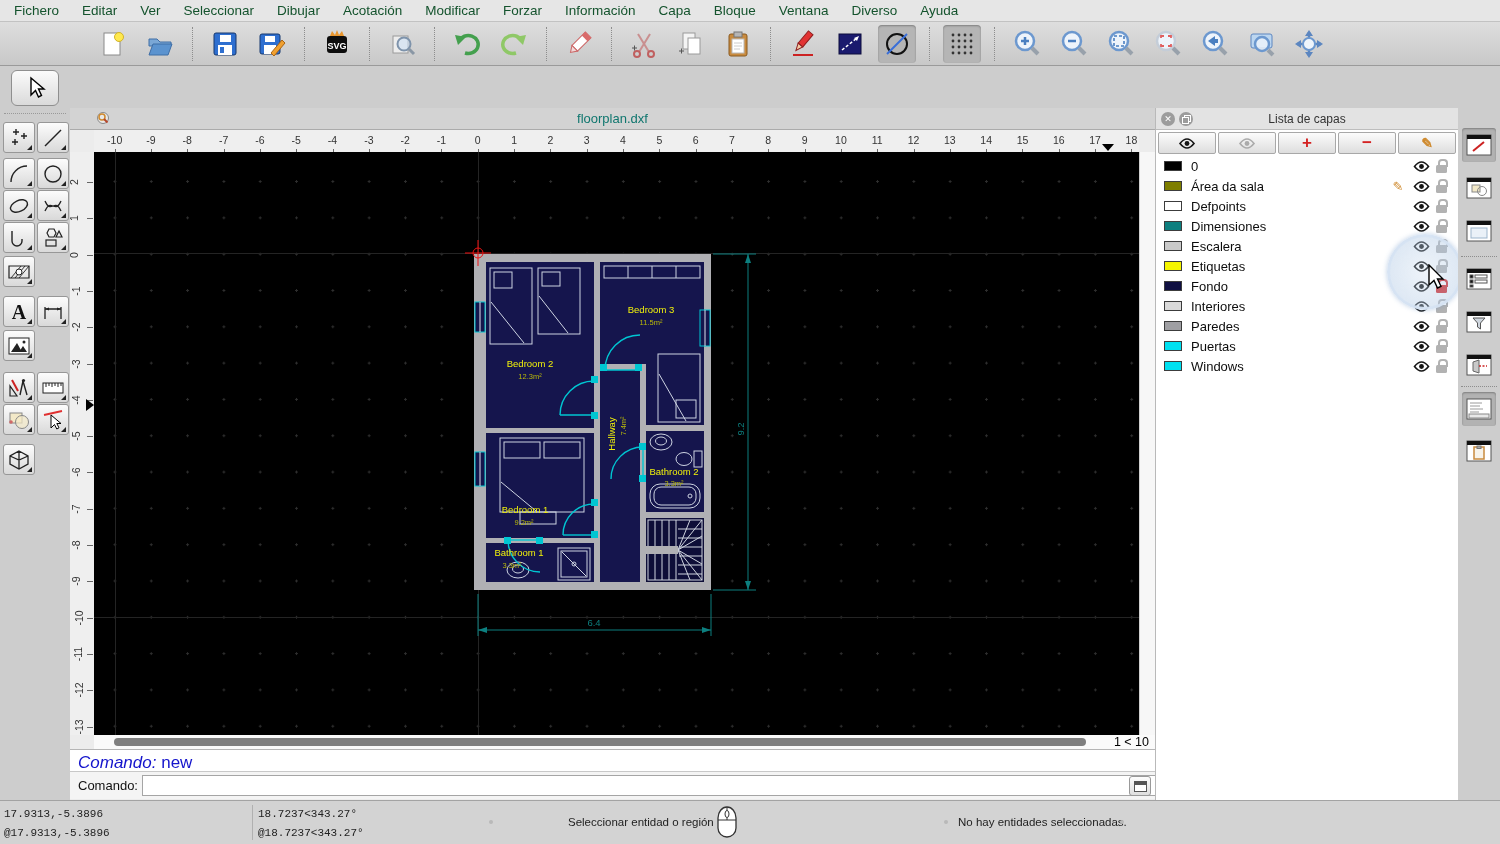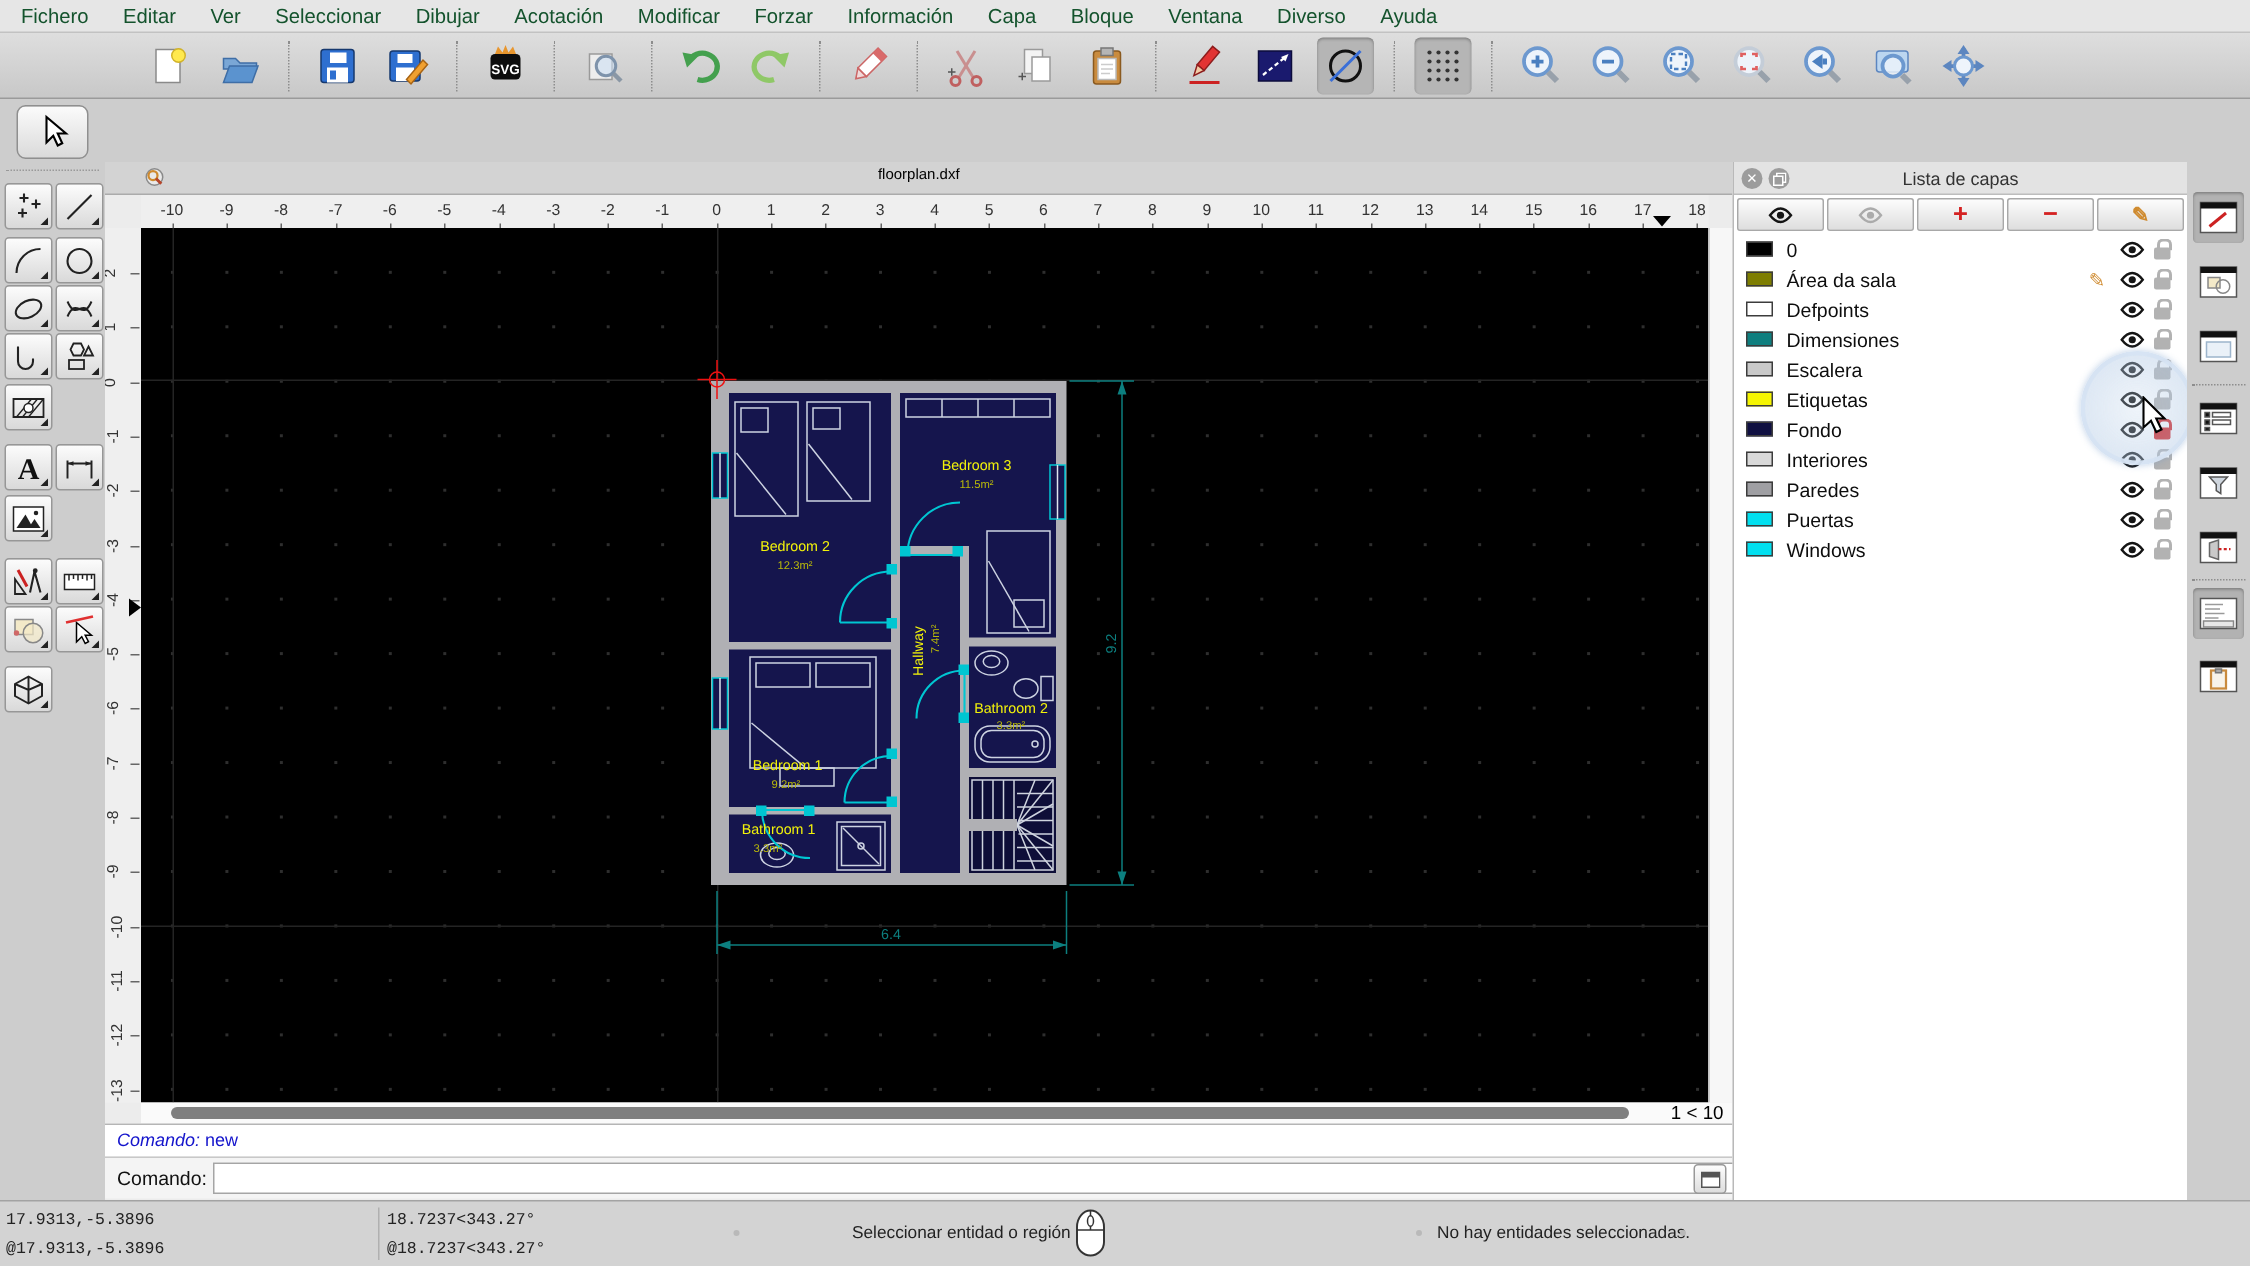--- a/index.html
+++ b/index.html
@@ -19,21 +19,21 @@
   
   .palette{position:absolute;left:0;top:66px;width:70px;height:734px;background:#cdcdcd;}
   .p-sel{position:absolute;left:11px;top:4px;width:46px;height:34px;background:linear-gradient(#fbfbfb,#dadada);border:1px solid #8f8f8f;border-radius:6px;display:flex;align-items:center;justify-content:center;}
   .p-dots{position:absolute;left:4px;top:47px;width:62px;border-top:1px dotted #999;}
   .p-btn{position:absolute;width:32px;height:31px;background:linear-gradient(#fcfcfc,#d9d9d9);border:1px solid #979797;border-radius:3px;box-sizing:border-box;display:flex;align-items:center;justify-content:center;}
   .p-btn.sub::after{content:'';position:absolute;right:2px;bottom:2px;border-left:5px solid transparent;border-bottom:5px solid #222;}
 
   
   .doc{position:absolute;left:70px;top:108px;width:1085px;height:692px;background:#ececec;}
   .doc-title{position:absolute;left:0;top:0;width:1085px;height:22px;background:#d3d3d3;border-bottom:1px solid #ababab;box-sizing:border-box;}
-  .doc-title .ttl{position:absolute;left:0;right:0;top:3px;text-align:center;font-size:10px;color:#000000;}
+  .doc-title .ttl{position:absolute;left:0;right:0;top:3px;text-align:center;font-size:13px;color:#0f766e;}
   .doc-icon{position:absolute;left:26px;top:3px;}
   .hruler{position:absolute;left:24px;top:22px;width:1045px;height:22px;background:#efefef;white-space:nowrap;overflow:hidden;padding-left:2.5px;box-sizing:border-box;text-decoration:underline;}
   .hruler .tick{display:inline-block;width:36.32px;text-align:center;font-size:10.5px;color:#333;position:relative;height:22px;}
   .hruler .tick::after{content:'';position:absolute;left:50%;bottom:1px;height:6px;border-left:1px solid #666;}
   .hmarker{position:absolute;top:36px;width:0;height:0;border-left:6px solid transparent;border-right:6px solid transparent;border-top:7px solid #000;}
   .vruler{position:absolute;left:0;top:44px;width:24px;height:583px;background:#efefef;padding-top:11.8px;box-sizing:border-box;overflow:hidden;}
   .vruler .tick{height:36.32px;position:relative;}
   .vruler .tick span{position:absolute;left:1px;top:50%;transform:translateY(-50%) rotate(-90deg);font-size:10.5px;color:#333;}
   .vruler .tick::after{content:'';position:absolute;right:1px;top:50%;width:6px;border-top:1px solid #666;}
   .vmarker{position:absolute;left:16px;width:0;height:0;border-top:6px solid transparent;border-bottom:6px solid transparent;border-left:8px solid #000;}
@@ -41,21 +41,21 @@
   .canvas{position:absolute;left:24px;top:44px;width:1045px;height:583px;background:#000;overflow:hidden;background-image:radial-gradient(circle,#2e2e2e 1px,transparent 1.3px);background-size:36.32px 36.32px;background-position:2.8px 11.4px;}
   .gline-v{position:absolute;top:0;bottom:0;width:1px;background:#242424;}
   .gline-h{position:absolute;left:0;right:0;height:1px;background:#242424;}
   .plan{position:absolute;left:380px;top:94px;overflow:visible;}
 
   .vscroll{position:absolute;left:1069px;top:44px;width:16px;height:583px;background:#f7f7f7;border-left:1px solid #cfcfcf;box-sizing:border-box;}
   .hscroll-row{position:absolute;left:24px;top:627px;width:1061px;height:14px;background:#fafafa;}
   .hthumb{position:absolute;left:20px;top:3px;width:972px;height:8px;border-radius:4px;background:#7f7f7f;}
   .zoomind{position:absolute;right:6px;top:0px;font-size:12.5px;color:#000;}
 
-  .cmd-hist{position:absolute;left:0;top:641px;width:1085px;height:22px;background:#fff;border-top:1px solid #b5b5b5;box-sizing:border-box;font-size:12px;color:#1414cc;padding:3px 0 0 8px;}
+  .cmd-hist{position:absolute;left:0;top:641px;width:1085px;height:22px;background:#fff;border-top:1px solid #b5b5b5;box-sizing:border-box;font-size:17px;color:#1414cc;padding:3px 0 0 8px;}
   .cmd-hist .lbl{font-style:italic;}
   .cmd-row{position:absolute;left:0;top:663px;width:1085px;height:28px;background:#f4f4f4;border-top:1px solid #c8c8c8;box-sizing:border-box;}
   .cmd-row .lbl{position:absolute;left:8px;top:6px;font-size:13px;color:#111;}
   .cmd-row input{position:absolute;left:72px;top:3px;width:1050px;height:19px;border:1px solid #a5a5a5;background:#fff;font-size:13px;padding:0 4px;font-family:"Liberation Sans",sans-serif;}
   .cmd-kbd{position:absolute;right:4px;top:4px;width:20px;height:18px;background:linear-gradient(#fdfdfd,#ddd);border:1px solid #999;border-radius:3px;display:flex;align-items:center;justify-content:center;}
 
   
   .lpanel{position:absolute;left:1155px;top:108px;width:303px;height:692px;background:#fff;border-left:1px solid #b9b9b9;box-sizing:border-box;}
   .lp-head{position:absolute;left:0;top:0;width:100%;height:22px;background:#e3e3e3;border-bottom:1px solid #bdbdbd;box-sizing:border-box;}
   .lp-head .ttl{position:absolute;left:0;right:0;top:4px;text-align:center;font-size:12px;color:#333;}

